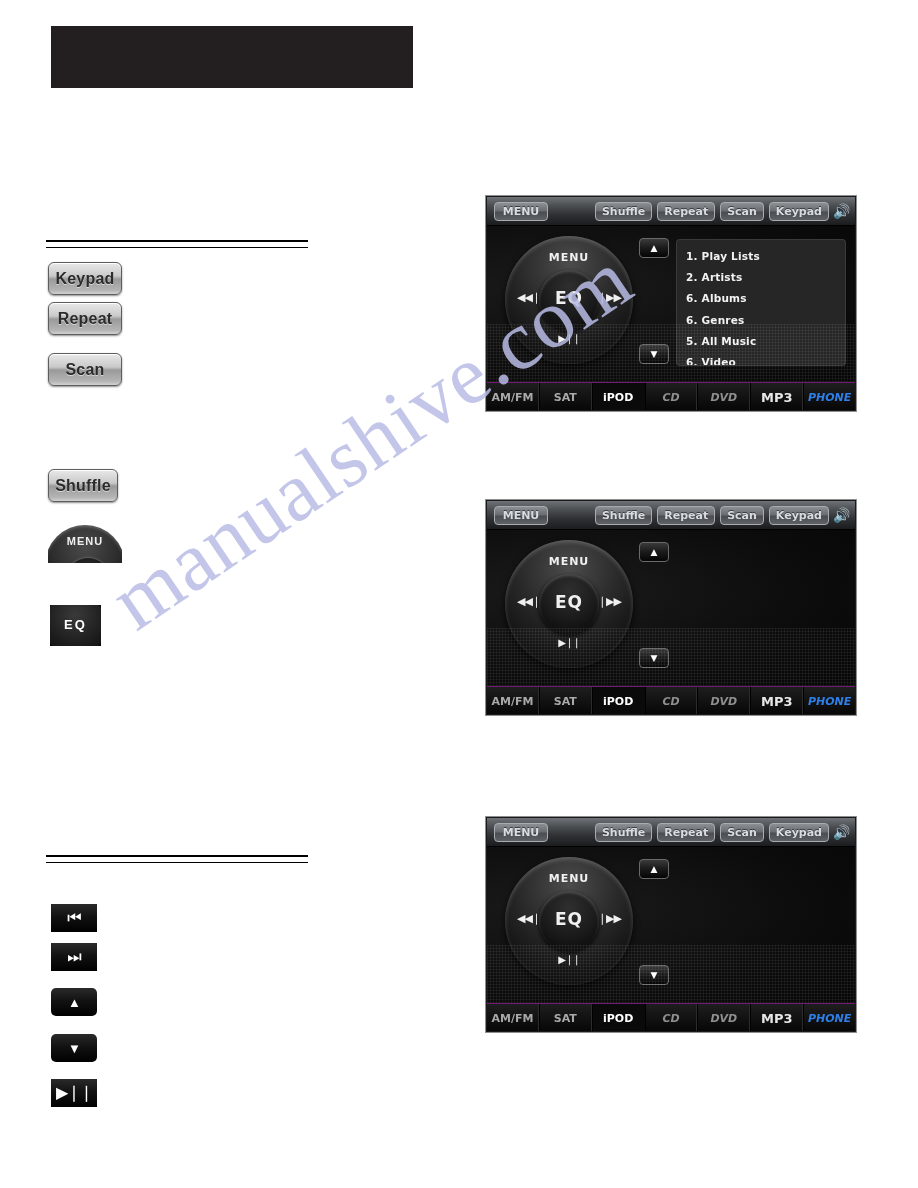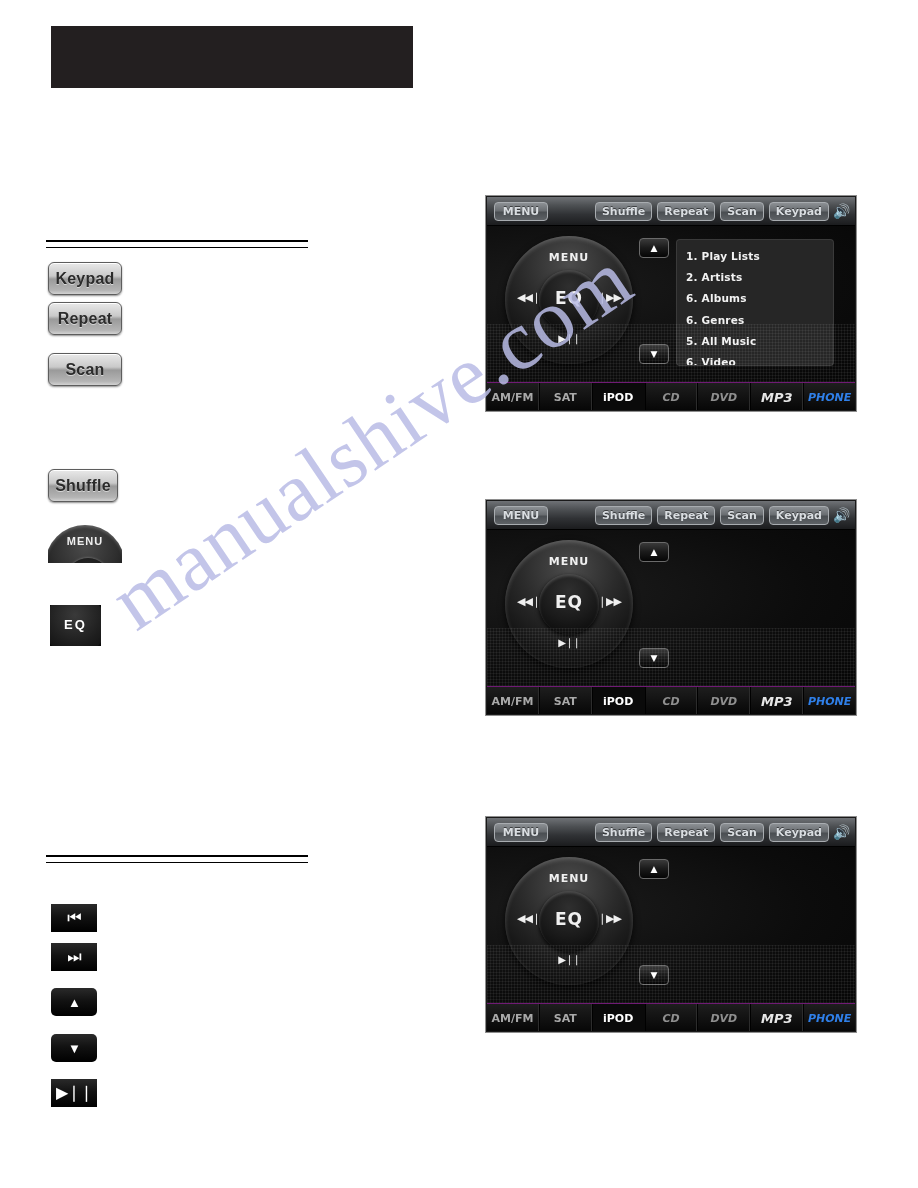--- a/index.html
+++ b/index.html
@@ -190,21 +190,21 @@
     border:1px solid #6a6a6a;
     display:flex;align-items:center;justify-content:center;
     color:#fff;font-size:9px;line-height:1;
     box-sizing:border-box;
   }
   .ak-up{left:152px;top:12px;}
   .ak-down{left:152px;top:118px;}
 
   
   .list-panel{
-    position:absolute;left:190px;top:14px;width:156px;height:125px;
+    position:absolute;left:190px;top:14px;width:168px;height:125px;
     background:#262626;
     border-radius:3px;
     box-shadow:0 0 0 1px #3a3a3a;
     overflow:hidden;
     padding:6px 16px 0 9px;
     box-sizing:border-box;
   }
   .list-panel .row{
     color:#f2f2f2;font-size:10.5px;font-weight:bold;
     line-height:21.2px;white-space:nowrap;letter-spacing:.2px;
@@ -222,21 +222,21 @@
   .tab{
     flex:1;display:flex;align-items:center;justify-content:center;
     color:#a9a9a9;font-size:11px;font-weight:bold;
     background:linear-gradient(180deg,#1e1e1e 0%,#121212 50%,#060606 100%);
     border-left:1px solid #000;border-right:1px solid #2c2c2c;
     box-sizing:border-box;
   }
   .tab:first-child{border-left:none;}
   .tab.active{color:#ffffff;background:#0a0a0a;border-right-color:#0a0a0a;}
   .tab.phone{color:#2f7fe8;border-right:none;font-style:italic;}
-  .tab.mp3{font-size:13px;color:#e6e6e6;font-style:italic;}
+  .tab.mp3{font-size:13px;color:#e6e6e6;}
   .tab.cd,.tab.dvd{color:#8f8f8f;font-style:italic;}
 </style>
 </head>
 <body>
 
 <div id="page-header-band"></div>
 
 <div id="watermark">
   <div class="wm-text">manualshive.com</div>
 </div>

